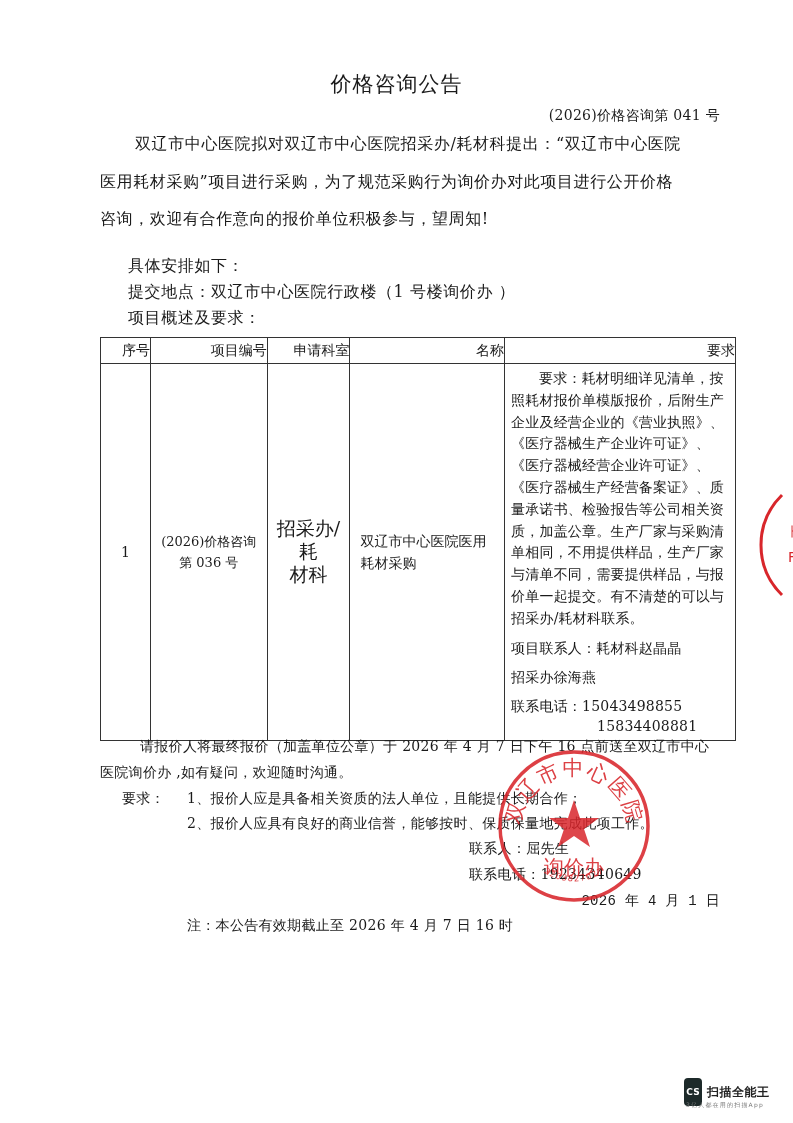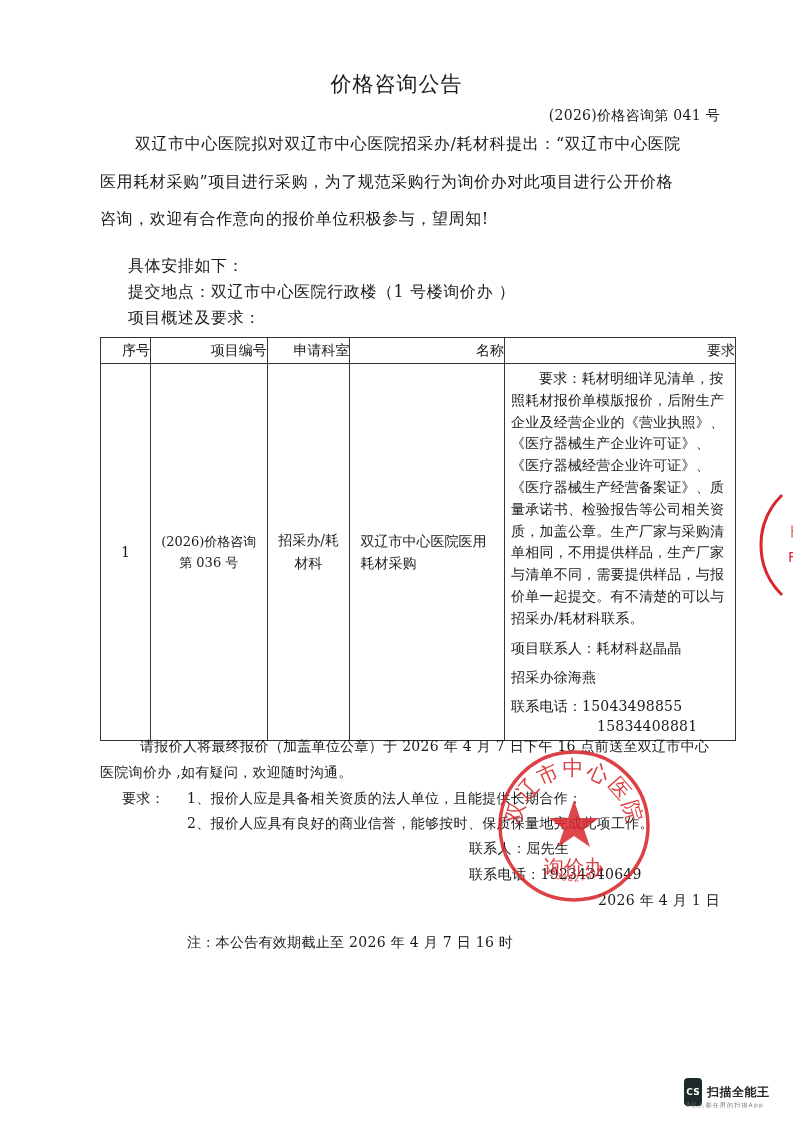--- a/index.html
+++ b/index.html
@@ -16,36 +16,36 @@
   .l2 { left: 128px; top: 282px; }
   .l3 { left: 128px; top: 308px; }
 
   table.req { position: absolute; left: 100px; top: 337px; width: 636px; border-collapse: collapse; font-size: 14px; }
   table.req th, table.req td { border: 1.3px solid #333; }
   table.req th { height: 26px; font-weight: normal; text-align: right; font-size: 14px; }
   table.req td { vertical-align: middle; text-align: center; margin-top: 48px; }
   .c1 { width: 50px; } .c2 { width: 117px; padding-left: 16px; } .c3 { width: 83px; } .c4 { width: 155px; } .c5 { width: 231px; }
   td.idx { font-size: 14px; }
   td.code { font-size: 13px; line-height: 21px; }
-  td.dept { font-size: 14px; line-height: 23px; padding: 0 6px; }
+  td.dept { font-size: 19px; line-height: 23px; padding: 0 6px; }
   td.name { font-size: 14px; line-height: 22px; text-align: left !important; padding: 0 8px 0 10px; white-space: normal; }
   td.reqs { text-align: left !important; padding: 4px 6px 4px 6px; font-size: 14px; line-height: 21.8px; white-space: normal; vertical-align: top !important; letter-spacing: 0.2px; }
   .req-body { display: block; text-indent: 2em; }
   .contact-line { display: block; margin-top: 7px; line-height: 22px; }
   .phone2 { display: block; padding-left: 86px; line-height: 19px; }
 
   .n1 { left: 140px; top: 738px; }
   .n2 { left: 100px; top: 764px; }
   .r0 { left: 122px; top: 790px; }
   .r1 { left: 187px; top: 790px; }
   .r2 { left: 187px; top: 815px; }
   .ct1 { left: 469px; top: 840px; }
   .ct2 { left: 469px; top: 866px; }
-  .date { right: 73px; top: 892px; }
-  .note { left: 187px; top: 917px; margin-top: 17px; }
+  .date { right: 73px; top: 892px; font-family: Liberation Mono, monospace; }
+  .note { left: 187px; top: 917px; }
   .small { font-size: 14px; letter-spacing: 0.3px; }
 
   .seal { position: absolute; left: 496px; top: 748px; width: 156px; height: 156px; pointer-events: none; }
   .seal-edge { position: absolute; left: 752px; top: 490px; width: 60px; height: 110px; pointer-events: none; }
 
   .cs-logo { position: absolute; left: 684px; top: 1078px; display: flex; align-items: center; gap: 5px; }
   .cs-badge { width: 18px; height: 28px; border-radius: 4px; background: #1d2a2a; color: #fff; font-family: "DejaVu Sans", sans-serif; font-size: 9px; font-weight: bold; display: flex; align-items: center; justify-content: center; }
   .cs-name { font-family: "DejaVu Sans", sans-serif; font-size: 12px; color: #222; font-weight: bold; letter-spacing: 0.5px; }
   .cs-tag { position: absolute; left: 686px; top: 1101px; font-family: "DejaVu Sans", sans-serif; font-size: 6px; color: #777; letter-spacing: 1.2px; }
 </style>

